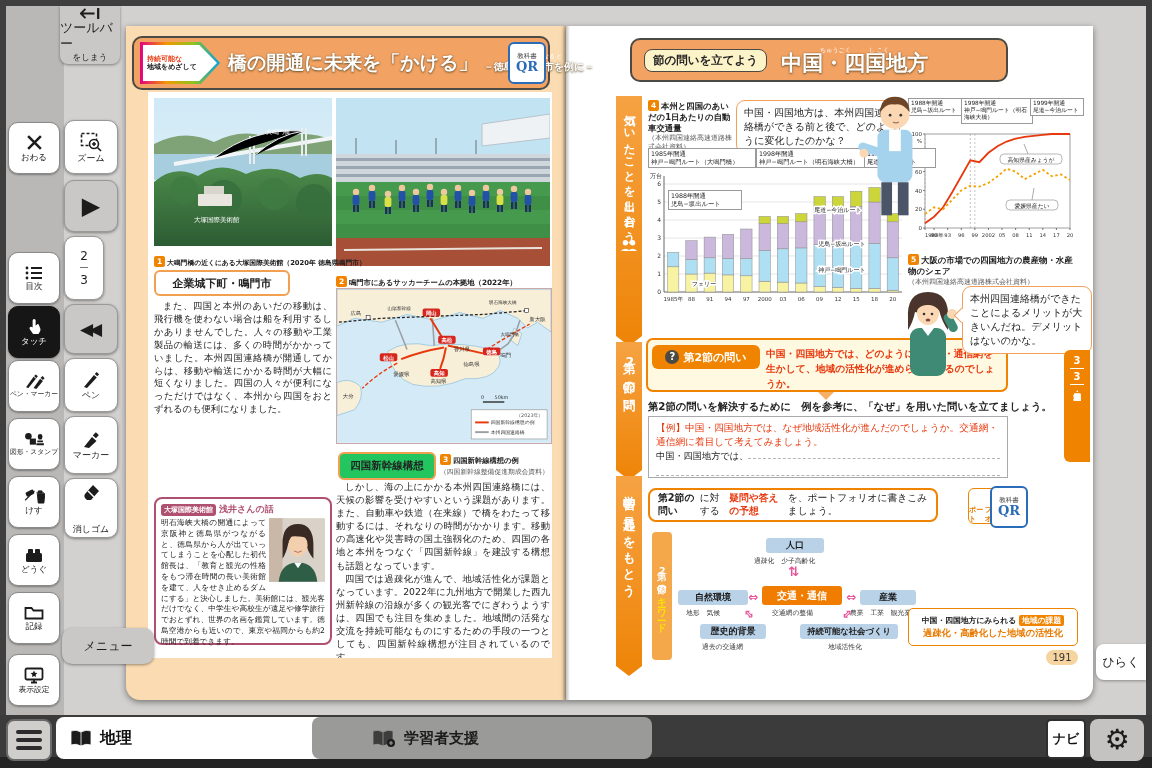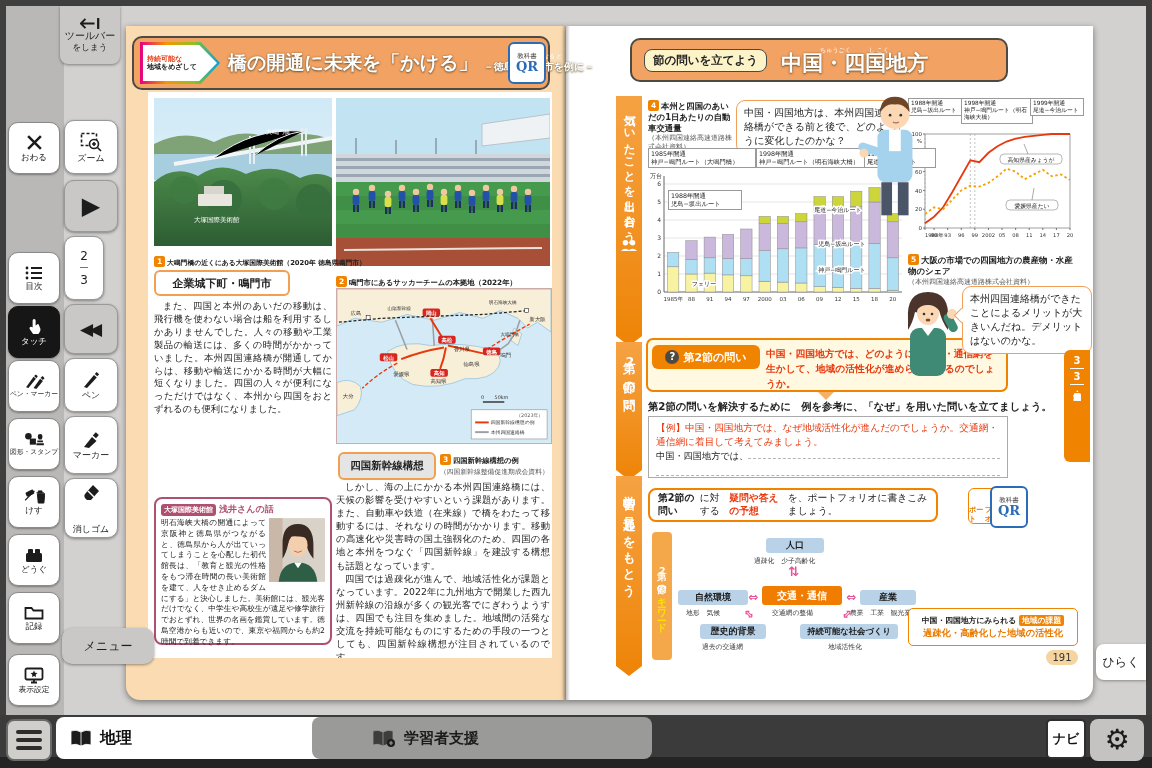--- a/index.html
+++ b/index.html
@@ -25,21 +25,21 @@
   .spine{left:562px;top:26px;width:8px;height:674px;background:linear-gradient(90deg,rgba(0,0,0,0),rgba(0,0,0,.25),rgba(0,0,0,0));z-index:5;}
   .hdr{background:#f2a263;border:2px solid #4c4a44;border-radius:10px;display:flex;align-items:center;z-index:6;}
   .htitle{color:#fff;font-weight:800;text-shadow:0 1px 2px rgba(96,76,40,.85),0 0 2px rgba(96,76,40,.6);}
   .qr{background:#fff;border:2px solid #2b6cb8;border-radius:6px;display:flex;flex-direction:column;align-items:center;justify-content:center;}
   .qr .t{font-size:6.5px;color:#333;line-height:1.1;}
   .qr .q{font-family:"DejaVu Serif","Liberation Serif",serif;font-size:13px;font-weight:bold;color:#2b6cb8;line-height:1;}
   .fignum{display:inline-block;width:11px;height:11px;background:#f08300;color:#fff;font-size:7.5px;font-weight:bold;
           text-align:center;line-height:11px;border-radius:2px;margin-right:2px;vertical-align:1px;}
   .cap{font-size:7.3px;color:#222;font-weight:bold;white-space:nowrap;}
   .jp{color:#222;text-align:justify;}
-  .badgebox{background:#e5e5e5;border:2px solid #f0a050;border-radius:6px;font-weight:bold;color:#222;
+  .badgebox{background:#22c55e;border:2px solid #f0a050;border-radius:6px;font-weight:bold;color:#222;
             display:flex;align-items:center;justify-content:center;}
   .vtab{background:linear-gradient(180deg,#f6a243,#ee8406);clip-path:polygon(0 0,100% 0,100% calc(100% - 10px),50% 100%,0 calc(100% - 10px));
         display:flex;flex-direction:column;align-items:center;justify-content:flex-start;padding-top:10px;
         filter:drop-shadow(1px 1px 1px rgba(0,0,0,.35));z-index:7;}
   .vtext{writing-mode:vertical-rl;text-orientation:upright;color:#fff;font-weight:bold;font-size:12.5px;letter-spacing:2px;line-height:1;}
   .ann{background:#fff;border:1px solid #9a9a9a;font-size:6.3px;line-height:1.25;color:#222;padding:1px 2px;z-index:8;}
   .bubble{background:#fff;border:1.5px solid #f2a059;border-radius:9px;padding:5px 7px;font-size:10px;line-height:1.4;color:#222;z-index:8;}
   .tail{width:10px;height:10px;background:#fff;border-right:1.5px solid #f2a059;border-top:1.5px solid #f2a059;z-index:9;}
   .node{background:#b9d2e8;border-radius:3px;color:#1a1a1a;font-size:9px;font-weight:bold;display:flex;align-items:center;justify-content:center;}
   .nsub{font-size:6.8px;color:#333;white-space:nowrap;}
@@ -571,21 +571,21 @@
     <span style="writing-mode:vertical-rl;text-orientation:upright;color:#fff;font-size:7.5px;font-weight:bold;line-height:1;">中国・四国地方</span>
   </div>
 
   <div class="a" style="left:1096px;top:644px;width:50px;height:36px;background:#fff;border-radius:8px 0 0 8px;box-shadow:0 1px 3px rgba(0,0,0,.35);display:flex;align-items:center;justify-content:center;font-size:12px;color:#1c1c1c;cursor:pointer;z-index:10;">ひらく</div>
 
   <div class="a gray" style="left:60px;top:6px;width:60px;height:58px;border-radius:0 0 8px 8px;display:flex;flex-direction:column;align-items:center;justify-content:center;z-index:32;box-shadow:0 1px 3px rgba(0,0,0,.4);cursor:pointer;">
     <svg viewBox="0 0 22 14" style="width:20px;height:13px;">
       <path d="M16,7 L2,7 M6,2 L1,7 L6,12" stroke="#1c1c1c" stroke-width="2" fill="none"></path>
       <path d="M20,1 L20,13" stroke="#1c1c1c" stroke-width="2.5"></path>
     </svg>
-    <span style="font-size:10px;color:#1c1c1c;line-height:1.25;">ツールバー</span>
+    <span style="font-size:13px;color:#1c1c1c;line-height:1.25;">ツールバー</span>
     <span style="font-size:8.5px;color:#1c1c1c;line-height:1.25;">をしまう</span>
   </div>
 
   <div class="a sbtn" style="top:122px;">
     <svg viewBox="0 0 16 16" style="width:17px;height:17px;">
         <path d="M2,2 L14,14 M14,2 L2,14" stroke="#1c1c1c" stroke-width="2.4"></path>
       </svg>
     <span class="lb">おわる</span>
   </div>
   <div class="a sbtn" style="top:252px;">

